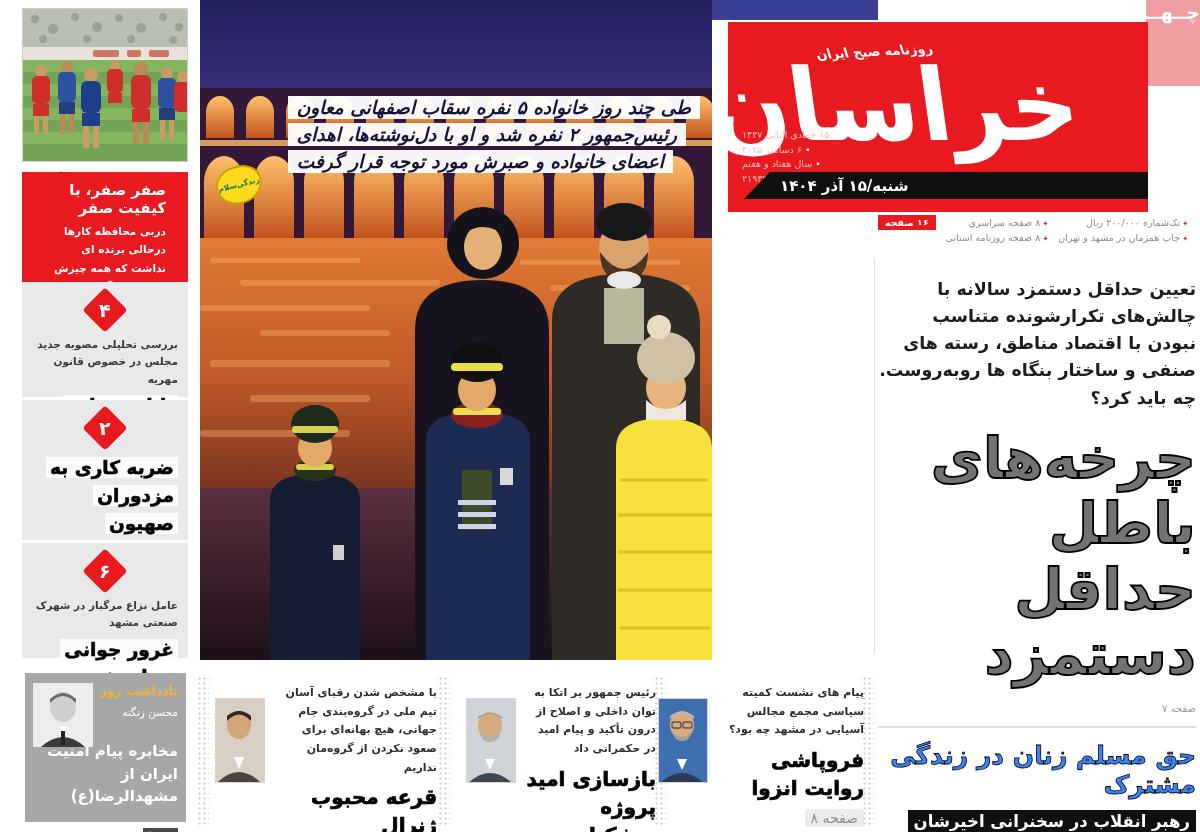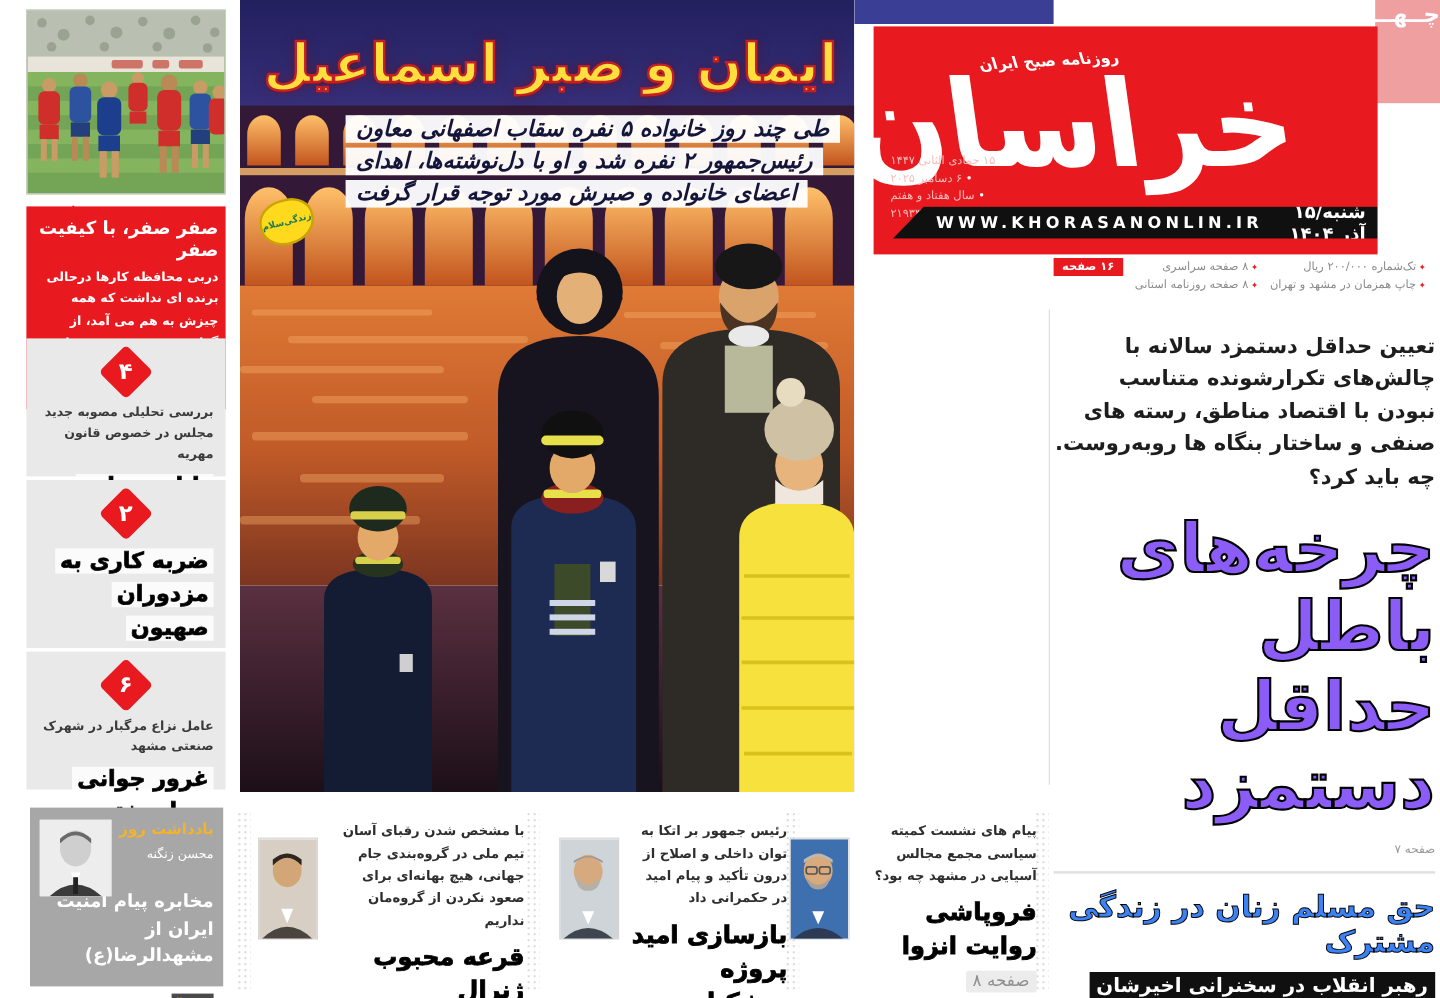--- a/index.html
+++ b/index.html
@@ -44,32 +44,32 @@
               gap:10px; direction:rtl; align-items:flex-start; }
   .pages-badge { background:#e8191f; color:#fff; font-size:9.5px; font-weight:bold; padding:2px 7px; position:relative; white-space:nowrap; }
   .pages-badge::after { content:""; position:absolute; bottom:-5px; right:10px; border:5px solid transparent; border-top-color:#e8191f; }
   .info-col div { color:#8a8a8a; font-size:9.5px; line-height:1.6; white-space:nowrap; }
   .info-col div::before { content:"✦ "; color:#e8191f; font-size:7px; }
 
   
   .vdiv { position:absolute; left:874px; top:258px; width:1px; height:396px; background:#ddd; }
   .right-col { position:absolute; left:878px; top:256px; width:318px; direction:rtl; text-align:right; }
   .lead { font-size:17.5px; color:#1d1d1d; font-weight:600; line-height:1.55;margin-top:20px; }
-  .big-headline { margin-top:14px; font-weight:bold; color:#8b5cf6; font-size:57px; line-height:1.15;
+  .big-headline { margin-top:14px; font-weight:bold; color:#737373; font-size:57px; line-height:1.15;
                   -webkit-text-stroke:1.8px #000; letter-spacing:-1px; }
   .pref { margin-top:15px; color:#9a9a9a; font-size:10px; letter-spacing:1px; }
   .hdiv { margin-top:12px; border-top:2px solid #e0e0e0; }
   .women-title { margin-top:13px; font-size:25px; font-weight:bold; color:#3b82f6; -webkit-text-stroke:.8px #000; }
   .women-body { margin-top:8px; line-height:1.8; }
   .women-body span { background:#101010; color:#fff; font-size:16.5px; font-weight:bold; padding:2px 6px;
                      -webkit-box-decoration-break:clone; box-decoration-break:clone; }
 
   
   .fb-card { position:absolute; left:22px; top:8px; width:166px; height:154px; border:1px solid #cfcfcf; overflow:hidden; background:#8fb06a; }
-  .red-box { position:absolute; left:22px; top:172px; width:166px; min-height:100px; background:#e8191f; padding:9px 6px 8px; direction:rtl; }
+  .red-box { position:absolute; left:22px; top:172px; width:166px; min-height:100px; background:#e8191f; padding:9px 22px 8px; direction:rtl; }
   .red-box::before { content:""; position:absolute; top:-12px; right:116px; border:11px solid transparent; border-bottom:13px solid #e8191f; }
   .red-box h3 { color:#fff; font-size:15px; font-weight:bold; text-align:right; margin-bottom:5px; }
   .red-box p { color:#fff; font-size:10.5px; font-weight:600; line-height:1.75; text-align:right; }
   .red-box .wbadge { display:inline-block; background:#fff; color:#e8191f; font-size:8px; font-weight:bold; padding:1px 6px; border-radius:2px; margin-top:6px; }
 
   .gray-item { position:absolute; left:22px; width:166px; background:#e9e9e9; padding:10px 10px 8px; direction:rtl; text-align:right; }
   .g1 { top:282px; height:115px; } .g2 { top:400px; height:140px; } .g3 { top:543px; height:115px; }
   .diamond { width:32px; height:32px; background:#e8191f; transform:rotate(45deg); margin:2px auto 10px;
              display:flex; align-items:center; justify-content:center; border-radius:4px; }
   .diamond b { transform:rotate(-45deg); color:#fff; font-size:19px; }
@@ -225,41 +225,39 @@
             <path d="M418 552 h94"></path>
             <path d="M418 590 h94"></path>
             <path d="M420 628 h90"></path>
         </g>
         <ellipse cx="466" cy="388" rx="20" ry="22" fill="#e6b47c"></ellipse>
         <ellipse cx="466" cy="358" rx="29" ry="26" fill="#cfc2a4"></ellipse>
         <circle cx="459" cy="327" r="12" fill="#e8dcc0"></circle>
         <path d="M446 400 q20 18 40 0 v20 h-40z" fill="#efe7dd"></path>
       </g>
     </svg>
-    <div class="photo-title">ایمان و صبر اسماعیل</div>
     <div class="photo-caption">
       <span>طی چند روز خانواده ۵ نفره سقاب اصفهانی معاون</span>
       <span>رئیس‌جمهور ۲ نفره شد و او با دل‌نوشته‌ها، اهدای</span>
       <span>اعضای خانواده و صبرش مورد توجه قرار گرفت</span>
     </div>
     <div class="brand-blob brand-photo">زندگی‌سلام</div>
   </div>
 
   <div class="blue-bar"></div>
   <div class="masthead">
     <div class="tagline">روزنامه صبح ایران</div>
     <div class="mast-logo">خراسان</div>
     <div class="date-lines">
       <div>۱۵ جمادی الثانی ۱۴۴۷</div>
       <div>۶ دسامبر ۲۰۲۵</div>
       <div>سال هفتاد و هفتم</div>
       <div>شماره ۲۱۹۳۳</div>
     </div>
     <div class="black-bar">
-      <span class="site">WWW.KHORASANONLIN.IR</span>
       <span class="date-bar">شنبه/۱۵ آذر ۱۴۰۴</span>
     </div>
   </div>
   <div class="info-row">
     <span class="pages-badge">۱۶ صفحه</span>
     <div class="info-col">
       <div>۸ صفحه سراسری</div>
       <div>۸ صفحه روزنامه استانی</div>
     </div>
     <div class="info-col">

